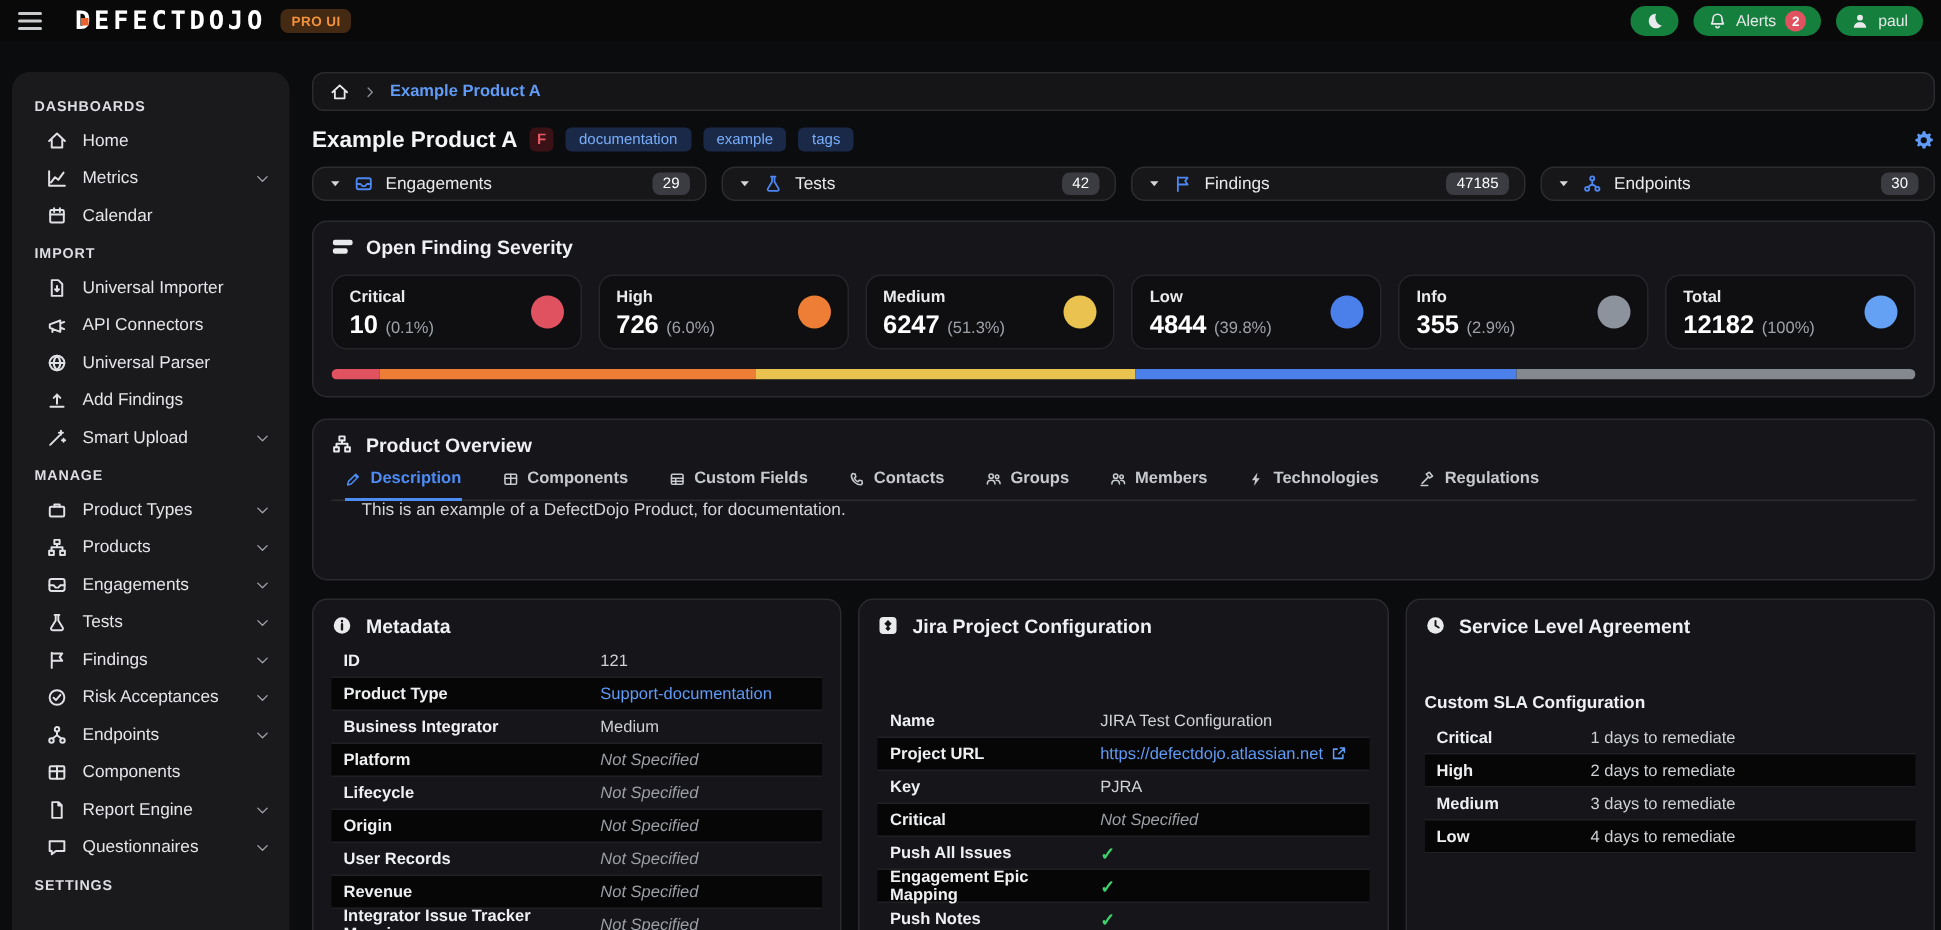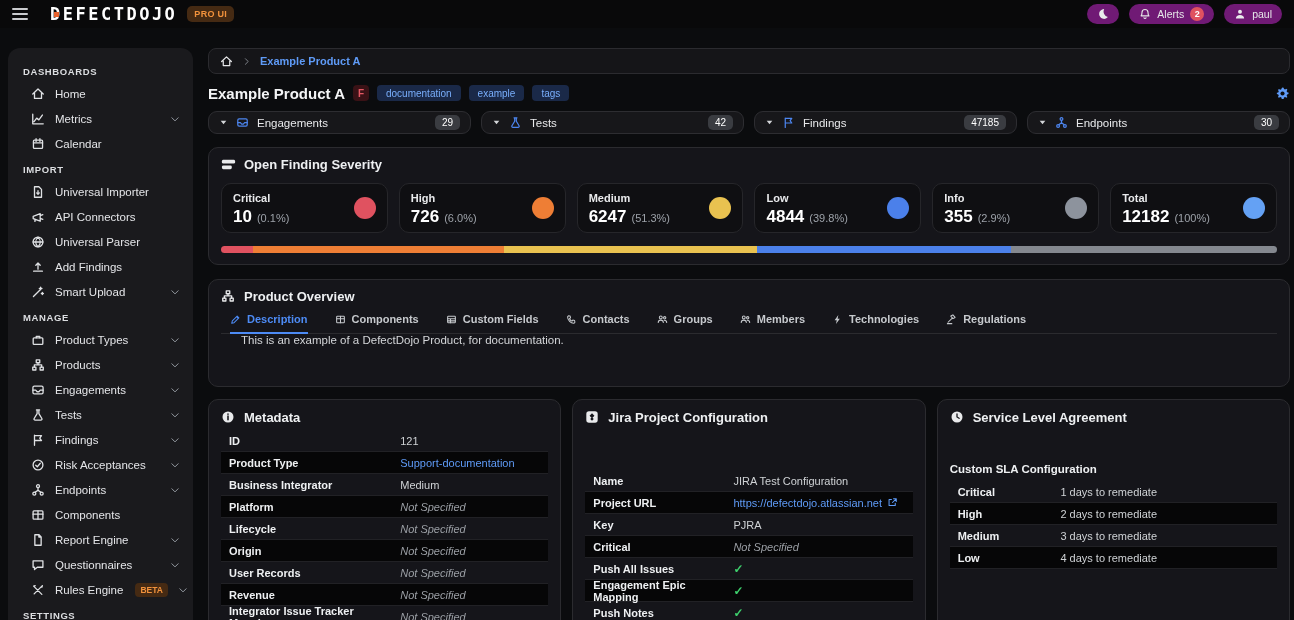--- a/index.html
+++ b/index.html
@@ -12,21 +12,21 @@
   .navbar { position:absolute; left:0; top:0; width:1294px; height:28px; background:#09090a;
     display:flex; align-items:center; padding:0 12px; gap:10px; }
   .burger { width:16px; display:flex; flex-direction:column; gap:3px; cursor:pointer; }
   .burger span { height:2px; background:#c9cbce; border-radius:1px; }
   .logo { position:relative; font-family:"DejaVu Sans Mono", monospace; font-weight:bold;
     font-size:17px; letter-spacing:2.5px; color:#fff; margin-left:12px; }
   .logo::before { content:""; position:absolute; left:4px; top:8px; width:5px; height:5px; background:#e8622d; }
   .pro-badge { background:#452a13; color:#f2923c; font-size:9px; font-weight:bold; border-radius:5px;
     padding:3px 7px; letter-spacing:.3px; }
   .nav-spacer { flex:1; }
-  .nav-pill { display:flex; align-items:center; gap:6px; background:#701a75; border-radius:12px;
+  .nav-pill { display:flex; align-items:center; gap:6px; background:#15803d; border-radius:12px;
     height:20px; padding:0 10px; font-size:10.5px; color:#e6e7e9; cursor:pointer; }
   .alert-badge { background:#e05260; color:#fff; border-radius:50%; width:14px; height:14px;
     font-size:9px; font-weight:bold; display:flex; align-items:center; justify-content:center; }
 
   
   .sidebar { position:absolute; left:8px; top:48px; width:185px; height:572px; background:#1a1a1d;
     border-radius:12px 12px 0 0; padding-top:10px; overflow:hidden; }
   .sb-heading { font-size:9.5px; font-weight:bold; letter-spacing:.6px; color:#dcdee1; padding:8px 15px 4px; }
   .sb-item { height:25px; display:flex; align-items:center; padding:0 13px 0 23px; gap:10px;
     font-size:11.5px; color:#e4e5e8; cursor:pointer; }
@@ -360,34 +360,20 @@
           <path d="M2.4 3.2h11.2v7.4H7.2L4 13.2v-2.6H2.4z"></path>
         </svg>
       </span>
     <span class="sb-label">Questionnaires</span>
     <span class="sb-chev">
         <svg class="ic" viewBox="0 0 16 16" width="10" height="10">
           <path d="m3 6 5 5 5-5"></path>
         </svg>
       </span>
   </div>
-  <div class="sb-item">
-    <span class="sb-ic">
-        <svg class="ic" viewBox="0 0 16 16" width="14" height="14">
-          <path d="M3 3.6 12.4 13M13 3 3.6 12.4M3 3.6 4.8 3M13 3l-.6 1.8"></path>
-        </svg>
-      </span>
-    <span class="sb-label">Rules Engine</span>
-    <span class="beta-badge">BETA</span>
-    <span class="sb-chev">
-        <svg class="ic" viewBox="0 0 16 16" width="10" height="10">
-          <path d="m3 6 5 5 5-5"></path>
-        </svg>
-      </span>
-  </div>
 
   <div class="sb-heading">SETTINGS</div>
 </div>
 
 <div class="main">
 
   <div class="breadcrumb">
     <span class="bc-home">
         <svg class="ic" viewBox="0 0 16 16" width="13" height="13">
           <path d="M2 8 8 2.3 14 8M4 7v6h8V7"></path>

